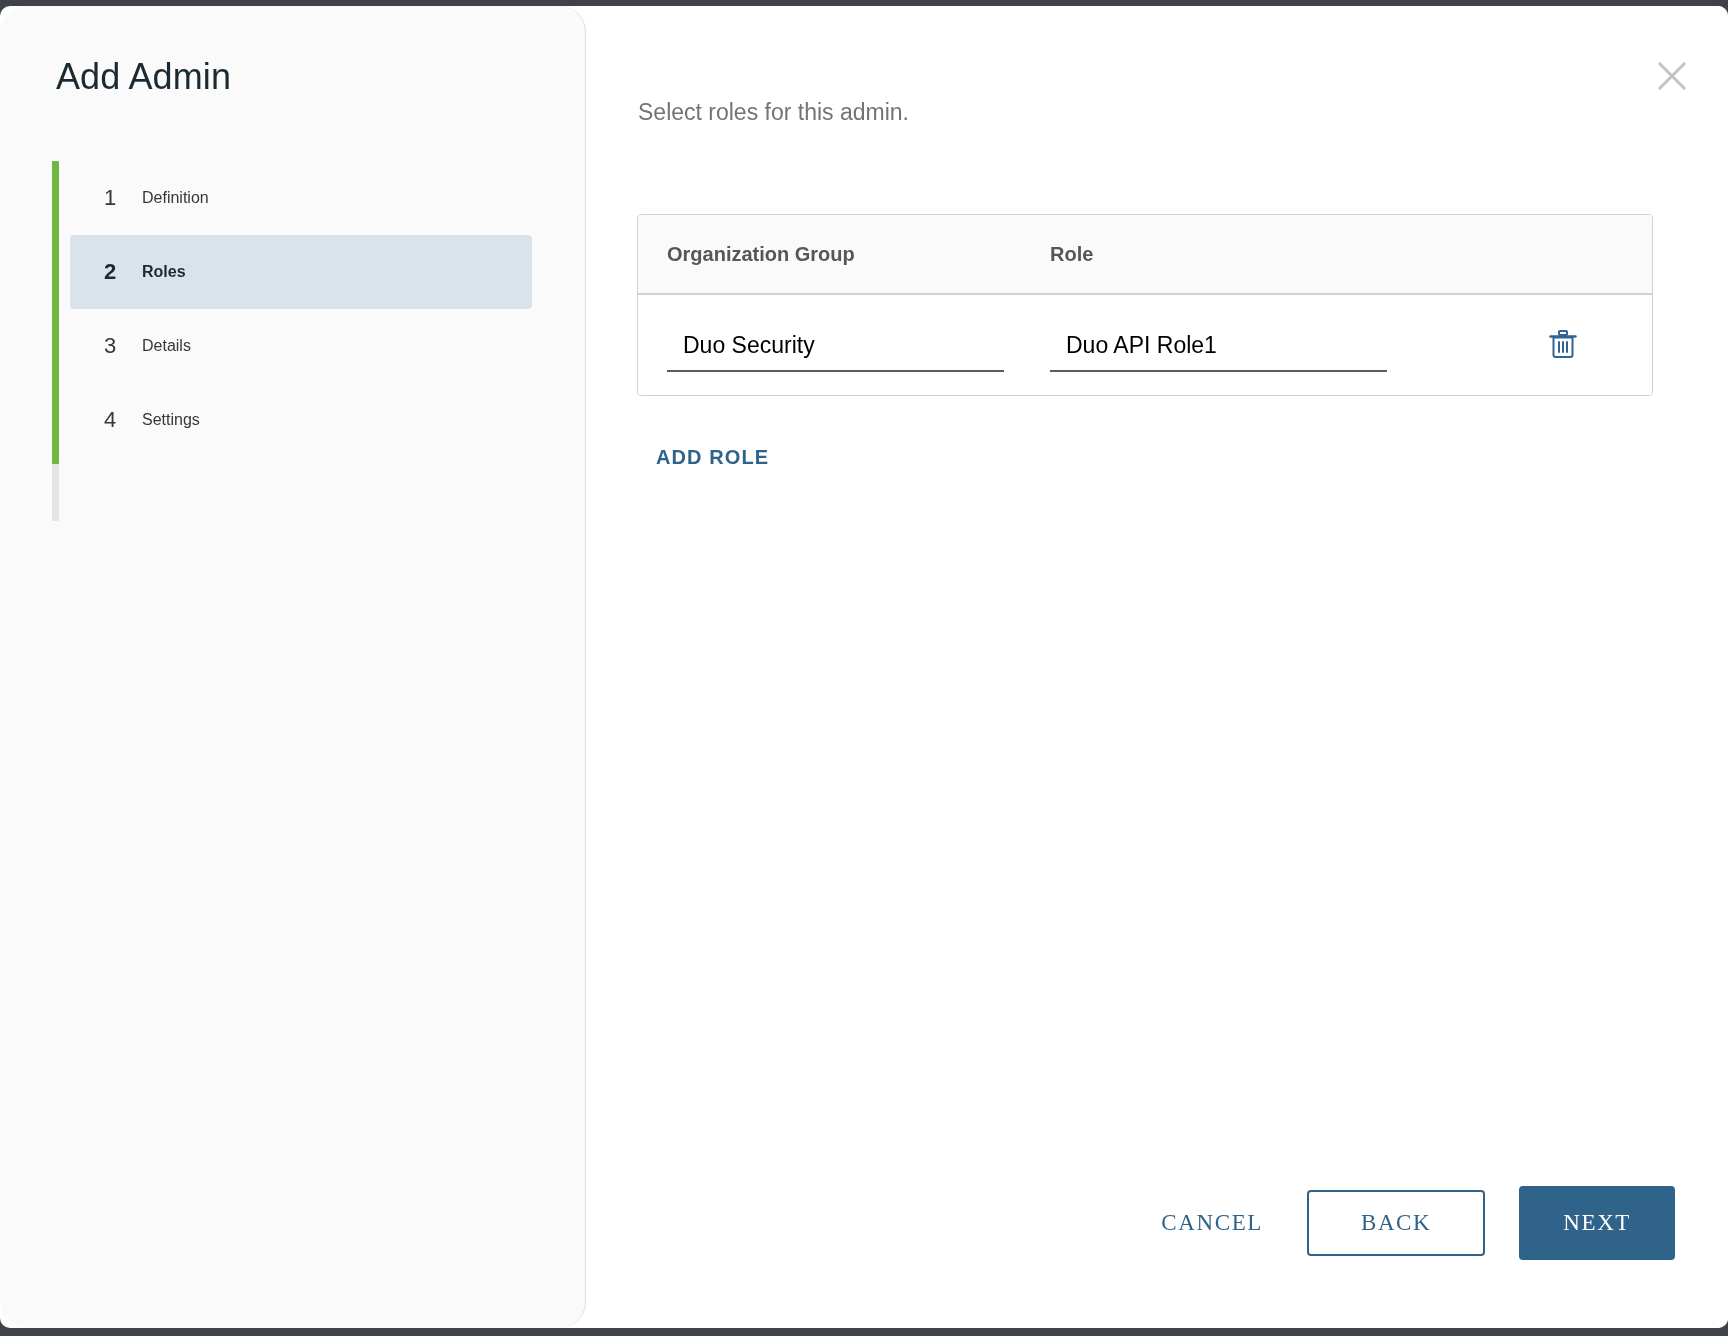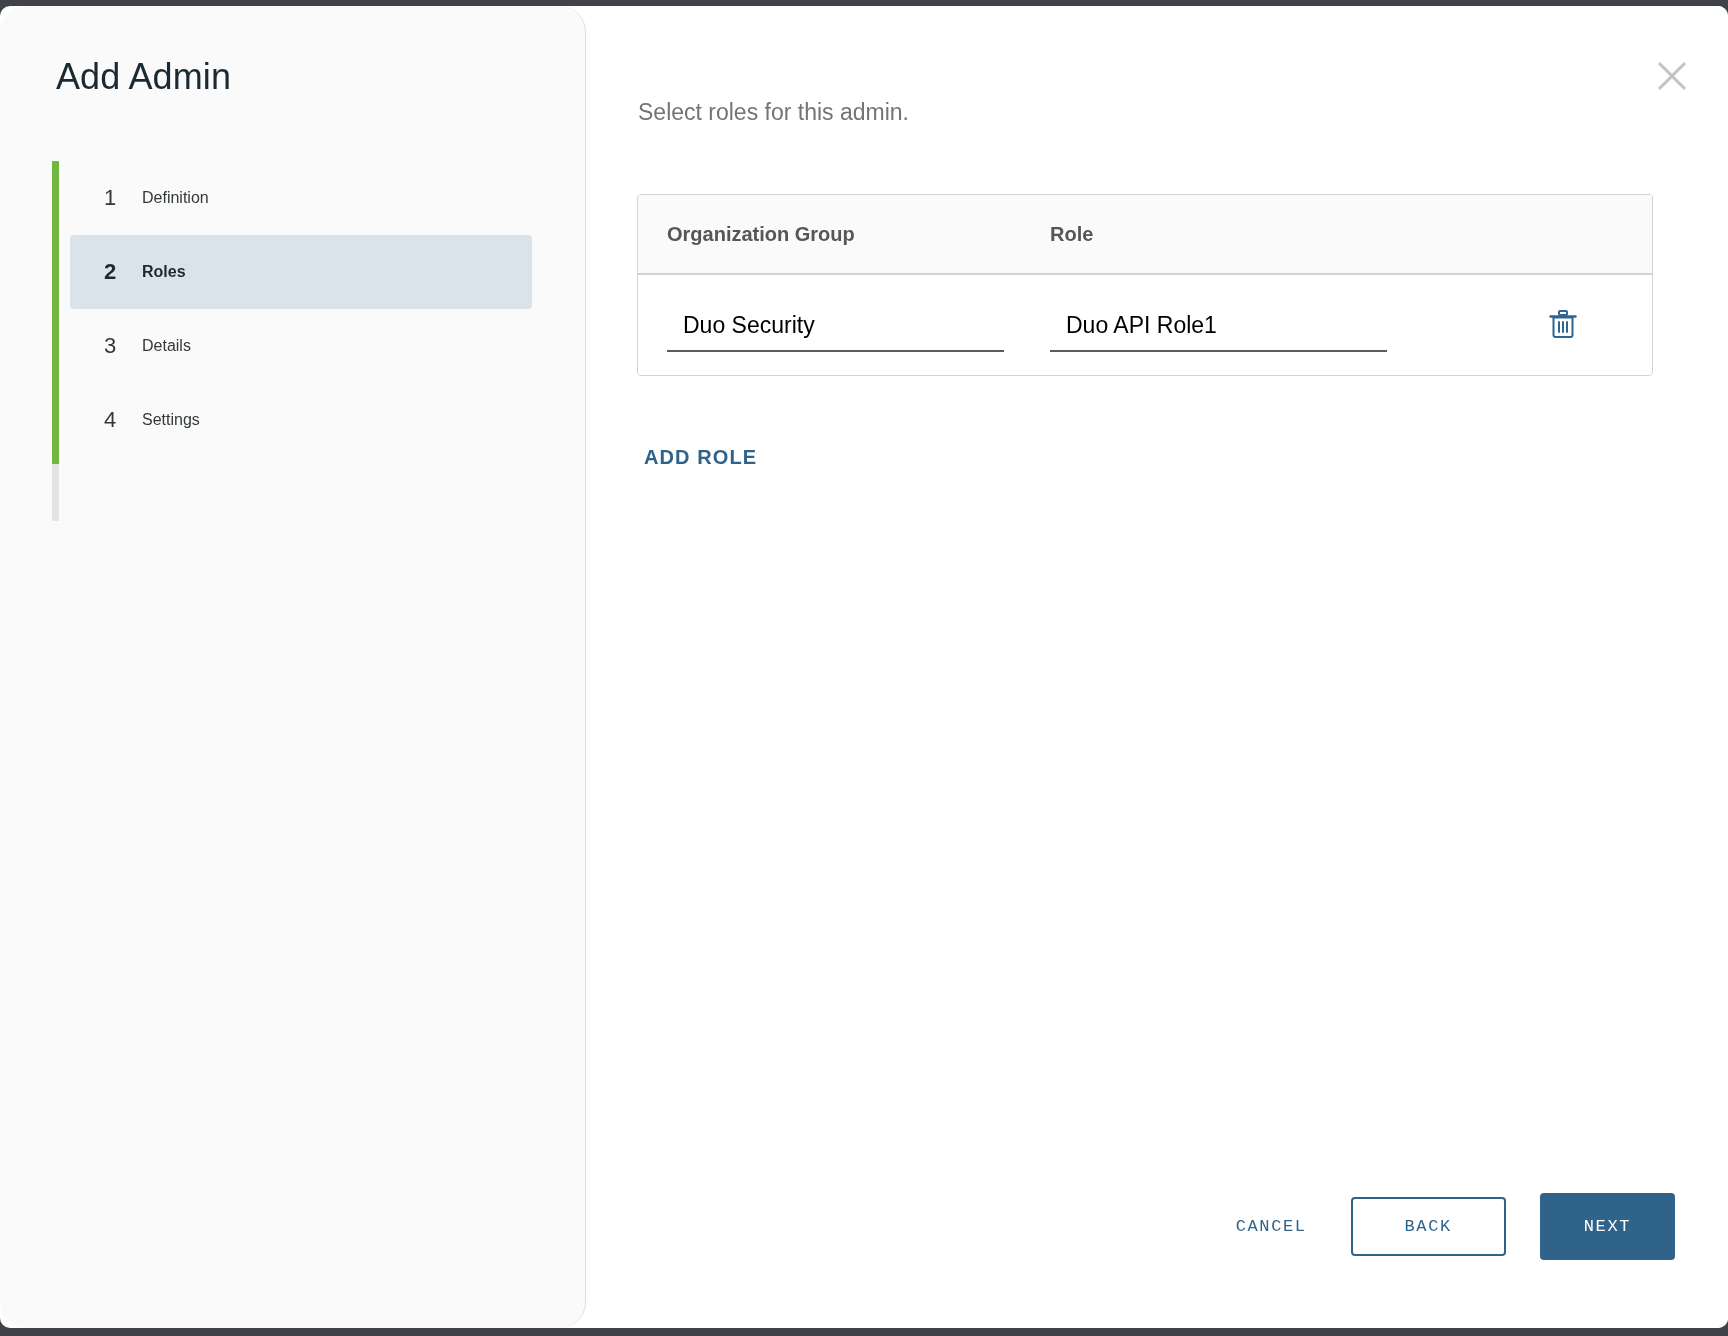--- a/index.html
+++ b/index.html
@@ -133,21 +133,21 @@
     top: 93px;
     font-size: 23px;
     color: #70757a;
     font-weight: 400;
   }
 
   
   .roles-table {
     position: absolute;
     left: 51px;
-    top: 188px;
+    top: 208px;
     width: 1016px;
     border: 1px solid #cdd3d8;
     border-radius: 4px;
     background: #ffffff;
     overflow: hidden;
   }
 
   .table-head {
     display: flex;
     height: 80px;
@@ -205,43 +205,43 @@
     align-items: center;
     justify-content: center;
     border: none;
     background: none;
     cursor: pointer;
     padding: 0;
   }
 
   .add-role {
     position: absolute;
-    left: 58px;
+    left: 70px;
     top: 440px;
     font-size: 20px;
     font-weight: 700;
     letter-spacing: 1.1px;
     color: #30638a;
     text-decoration: none;
     cursor: pointer;
   }
 
   
   .footer {
     position: absolute;
     right: 53px;
     bottom: 68px;
     display: flex;
     align-items: center;
     gap: 0;
   }
 
   .btn {
-    font-family: Liberation Mono, monospace;
-    font-size: 17px;
+    font-family: Liberation Serif, serif;
+    font-size: 23px;
     font-weight: 400;
     letter-spacing: 1.6px;
     cursor: pointer;
     border-radius: 4px;
   }
 
   .btn-cancel {
     background: none;
     border: none;
     color: #30638a;

